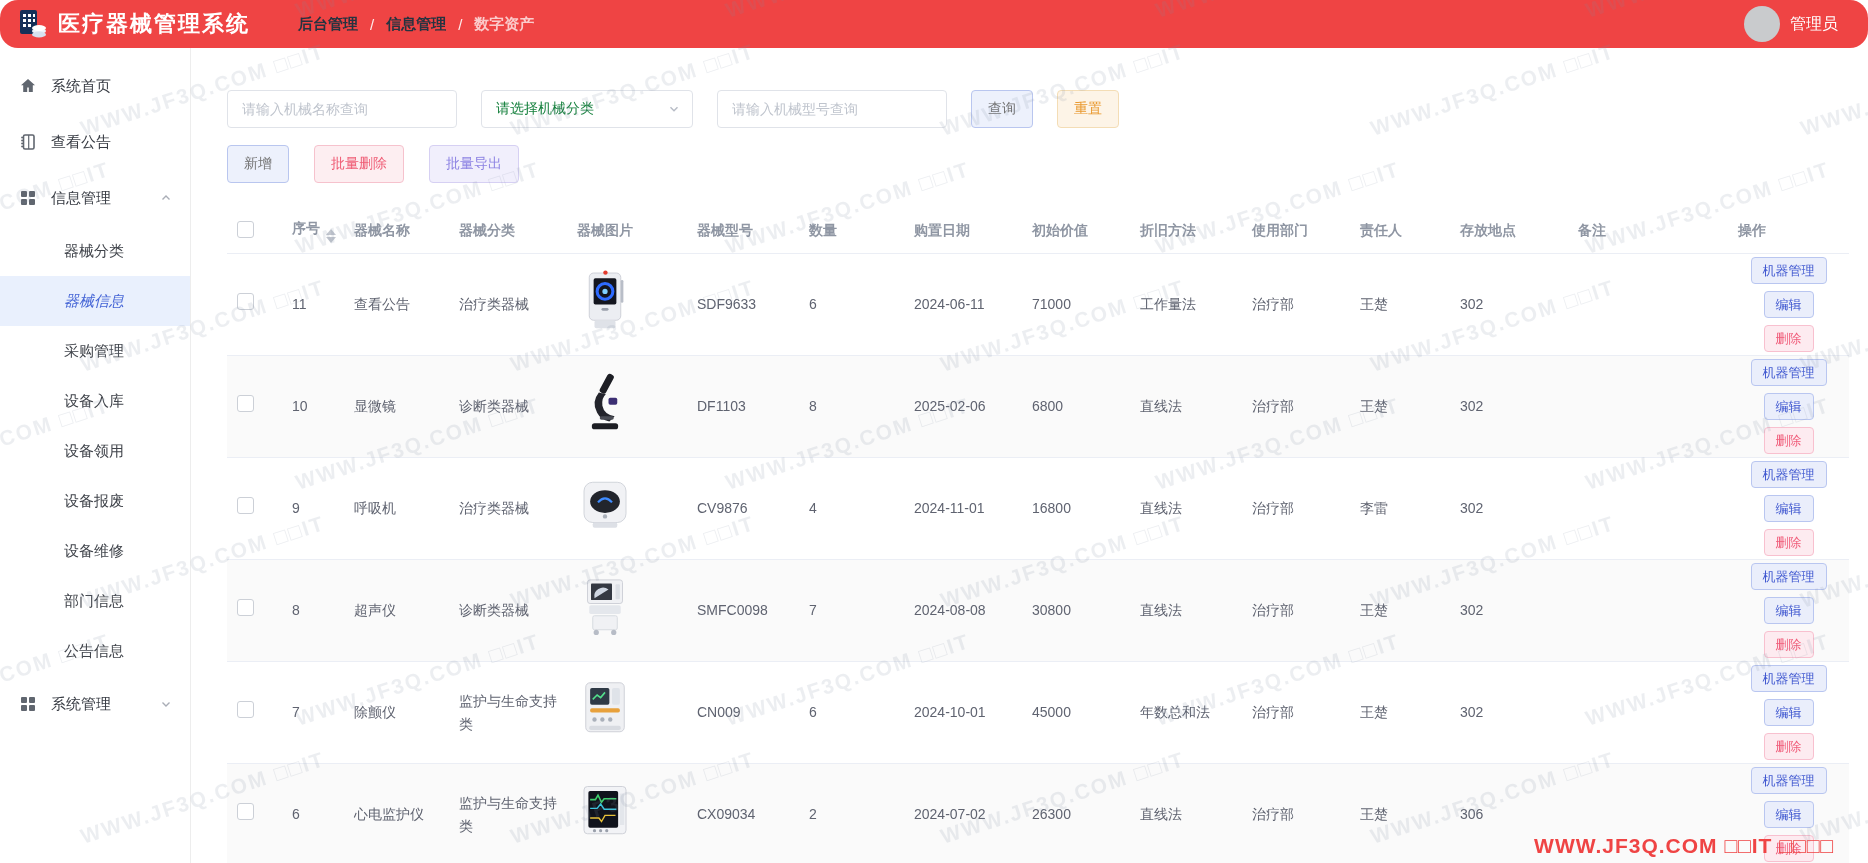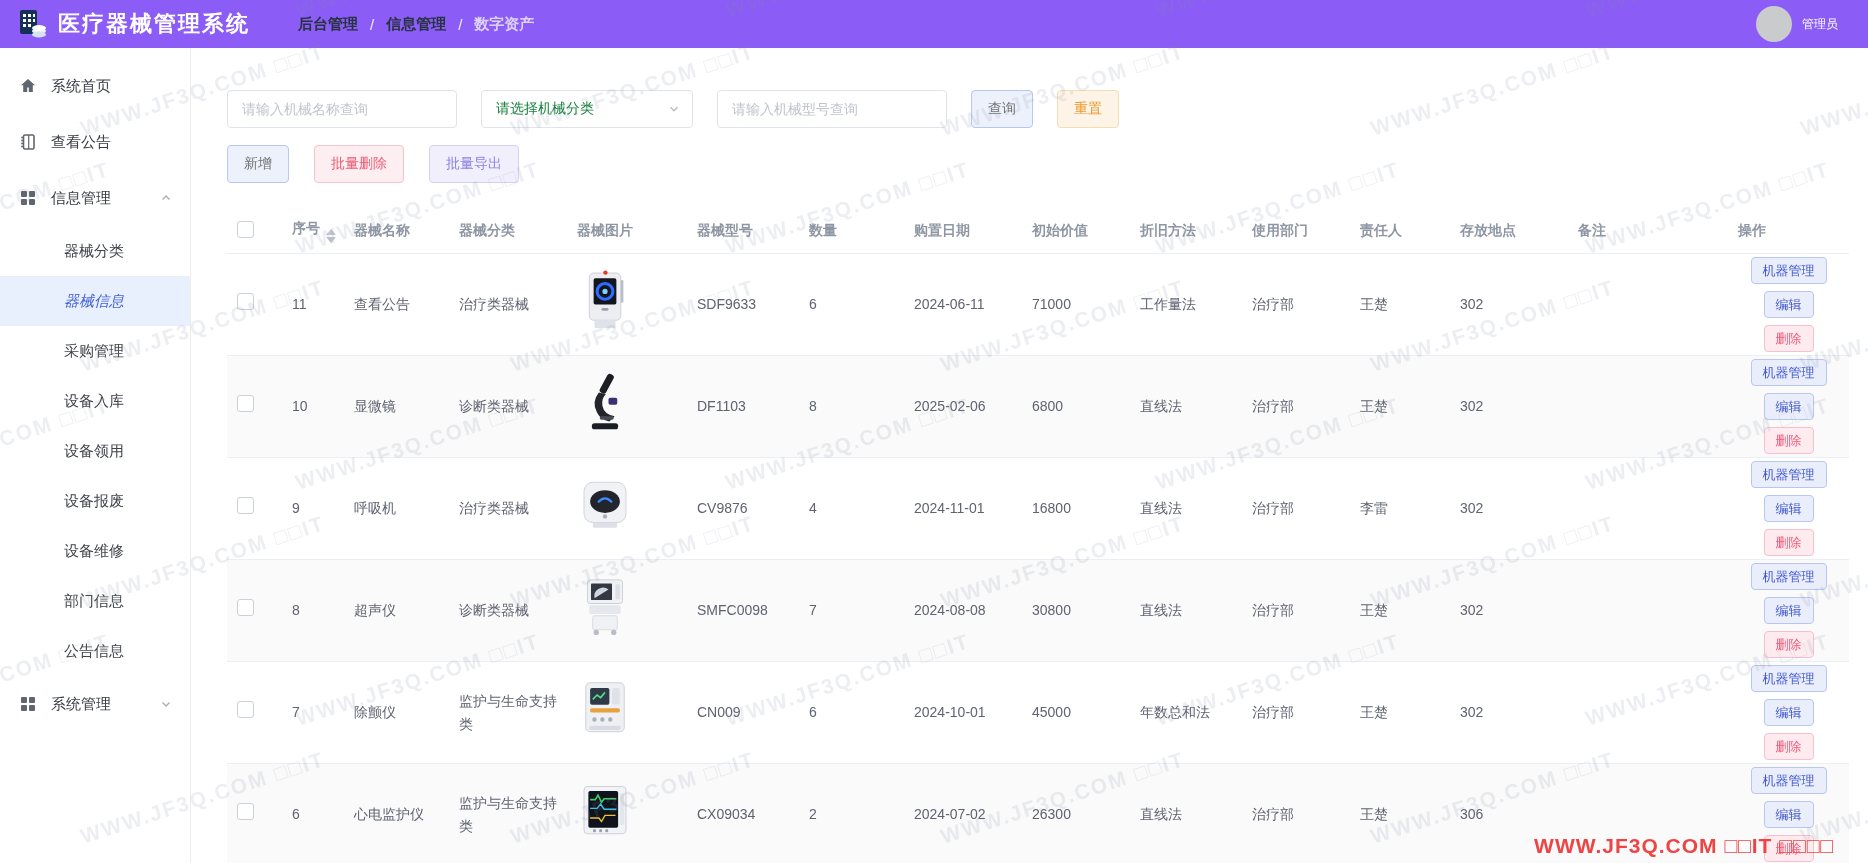--- a/index.html
+++ b/index.html
@@ -9,21 +9,21 @@
   
   .topbar{height:48px;background:#3b9bfc;display:flex;align-items:center;padding:0 30px 0 14px;}
   .brand{display:flex;align-items:center;gap:10px;}
   .brand h1{font-size:22px;margin:0;color:#fff;letter-spacing:2px;font-weight:bold;}
   .logo{width:34px;height:34px;display:inline-flex;align-items:center;justify-content:center;}
   .breadcrumb{margin-left:48px;display:flex;align-items:center;gap:12px;font-size:15px;font-weight:bold;color:#263340;}
   .breadcrumb .sep{color:rgba(255,255,255,.9);font-weight:normal;}
   .breadcrumb .last{color:rgba(255,255,255,.72);font-weight:bold;}
   .topbar-right{margin-left:auto;display:flex;align-items:center;gap:10px;}
   .avatar{width:36px;height:36px;border-radius:50%;background:#c9cbcd;display:inline-block;}
-  .username{font-size:12px;color:#fff;}
+  .username{font-size:16px;color:#fff;}
 
   
   .layout{display:flex;height:815px;}
   .sidebar{width:190px;flex:none;border-right:1px solid #ededed;padding-top:10px;background:#fff;}
   .side-item{height:56px;display:flex;align-items:center;padding:0 18px;gap:13px;font-size:15px;color:#383c44;cursor:pointer;}
   .side-item .chev{margin-left:auto;display:inline-flex;}
   .side-sub{height:50px;display:flex;align-items:center;padding-left:64px;font-size:15px;color:#40444b;cursor:pointer;}
   .side-sub.active{background:#e9f0fd;color:#4565d6;font-style:italic;}
   .sicon{width:20px;height:20px;display:inline-flex;}
 
@@ -65,21 +65,21 @@
   .wm-layer{position:absolute;left:0;top:0;right:0;bottom:0;pointer-events:none;overflow:hidden;z-index:5;}
   .wm{position:absolute;font-size:21px;font-weight:bold;color:rgba(128,140,158,.15);
       transform:rotate(-18deg);white-space:nowrap;letter-spacing:2px;}
   .wm-badge{position:absolute;right:34px;bottom:5px;font-size:21px;font-weight:bold;z-index:6;letter-spacing:1px;pointer-events:none;}
 </style>
 </head>
 <body>
 
 <div class="app">
 
-  <header class="topbar" style="background: #8b5cf6;">
+  <header class="topbar" style="background: #ef4444; border-radius: 18px;">
     <div class="brand">
       <span class="logo">
         <svg viewBox="0 0 34 34" width="34" height="34">
           <rect x="6" y="3" width="17" height="24" rx="2" fill="#163058"></rect>
           <g fill="#fff">
               <rect x="9" y="7" width="3" height="3"></rect>
               <rect x="14" y="7" width="3" height="3"></rect>
               <rect x="19" y="7" width="2" height="3"></rect>
           <rect x="9" y="12" width="3" height="3"></rect>
               <rect x="14" y="12" width="3" height="3"></rect>

